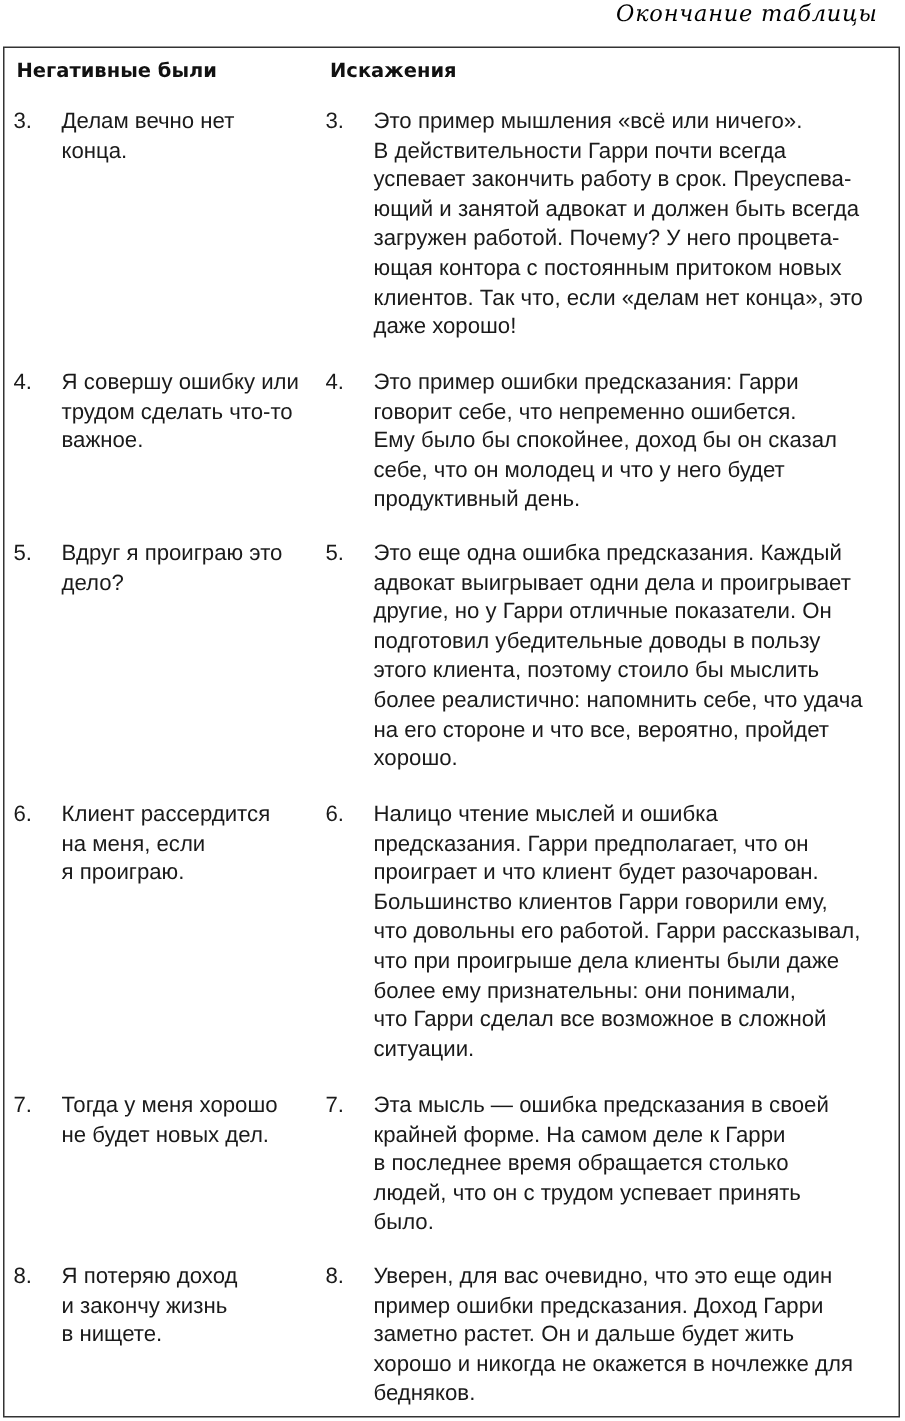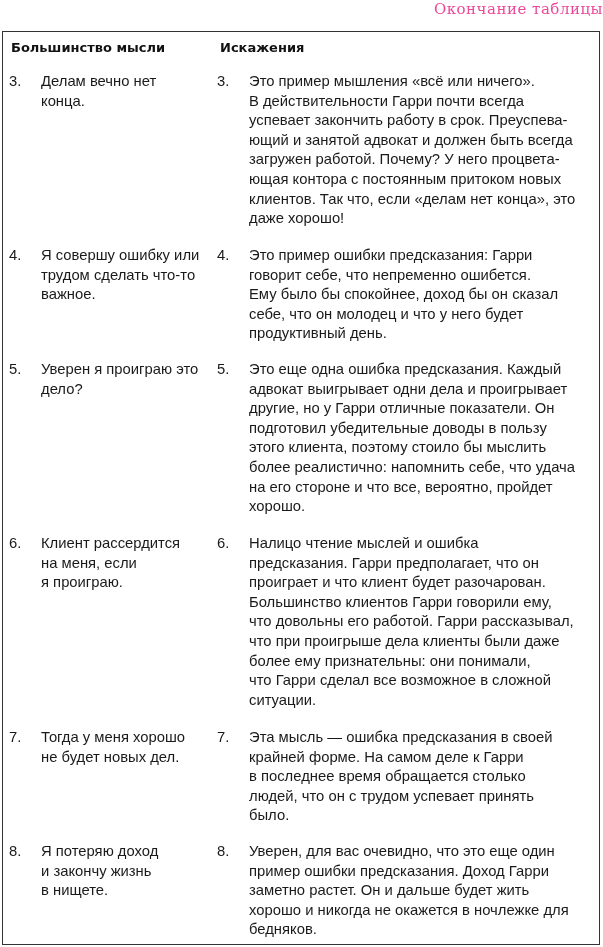--- a/index.html
+++ b/index.html
@@ -1,20 +1,20 @@
 <!DOCTYPE html>
 <html><head>
 <meta charset="utf-8">
 <style>
   html, body { margin: 0; padding: 0; background: #ffffff; }
   body { width: 603px; height: 947px; position: relative; overflow: hidden; color: #1a1a1a; }
   .caption {
-    position: absolute; right: 0; top: 0px;
-    font-family: "DejaVu Serif", serif; 
-    font-size: 15px; letter-spacing: 0.5px; color: #ec4899;
+    position: absolute; right: 18px; top: 0px;
+    font-family: "DejaVu Serif", serif; font-style: italic;
+    font-size: 15px; letter-spacing: 0.5px; color: #000000;
   }
   .table {
     position: absolute; left: 2px; top: 31px; width: 596px; height: 912px;
     border: 1.5px solid #333;
     font-family: "Liberation Sans", sans-serif;
   }
   .header {
     position: absolute; top: 8px; left: 0; width: 100%;
     font-family: "DejaVu Sans", sans-serif; font-weight: bold; font-size: 13px; color: #111;
   }
@@ -27,21 +27,21 @@
   .num { position: absolute; left: 0; top: 0; }
   .txt { position: absolute; left: 32px; top: 0; white-space: pre; }
 </style>
 </head>
 <body>
 
 <div class="caption">Окончание таблицы</div>
 
 <div class="table">
   <div class="header">
-    <span class="h1">Большинство мысли</span>
+    <span class="h1">Негативные были</span>
     <span class="h2">Искажения</span>
   </div>
 
   <div class="row" style="top:40px">
     <div class="cell c1">
       <span class="num">3.</span>
       <span class="txt">Делам вечно нет
 конца.</span>
     </div>
     <div class="cell c2">
@@ -70,21 +70,21 @@
 говорит себе, что непременно ошибется.
 Ему было бы спокойнее, доход бы он сказал
 себе, что он молодец и что у него будет
 продуктивный день.</span>
     </div>
   </div>
 
   <div class="row" style="top:328px">
     <div class="cell c1">
       <span class="num">5.</span>
-      <span class="txt">Уверен я проиграю это
+      <span class="txt">Вдруг я проиграю это
 дело?</span>
     </div>
     <div class="cell c2">
       <span class="num">5.</span>
       <span class="txt">Это еще одна ошибка предсказания. Каждый
 адвокат выигрывает одни дела и проигрывает
 другие, но у Гарри отличные показатели. Он
 подготовил убедительные доводы в пользу
 этого клиента, поэтому стоило бы мыслить
 более реалистично: напомнить себе, что удача

